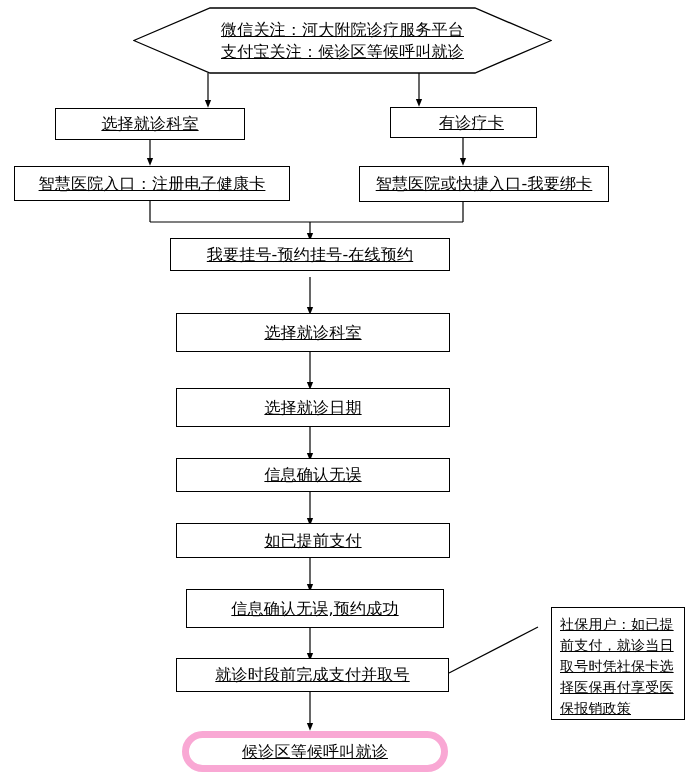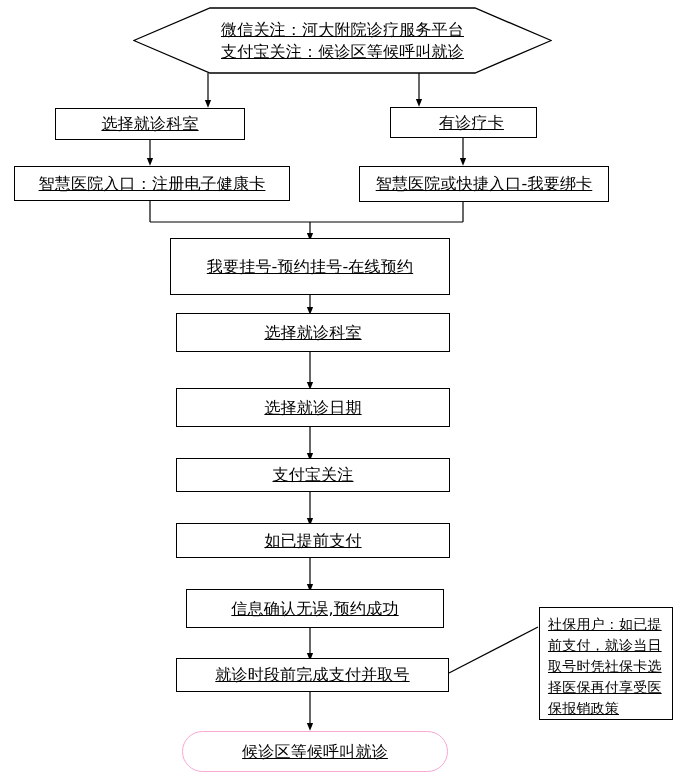--- a/index.html
+++ b/index.html
@@ -40,37 +40,38 @@
     border: 0;
     background: transparent;
   }
   .hex svg { position: absolute; left: 0; top: 0; }
   .hex .label {
     position: relative;
     z-index: 2;
   }
   
   .stadium {
-    border: 1px solid #f9a8d4;
+    border: 7px solid #f9a8d4;
     border-radius: 999px;
   }
   
   .conn {
     position: absolute;
     left: 0;
     top: 0;
     width: 689px;
     height: 784px;
     pointer-events: none;
   }
   .fs16 { font-size: 16px; }
   .note {
     align-items: flex-start;
     justify-content: center;
     padding: 6px 7px 6px 8px;
+    margin-left: 12px;
   }
   .note .label {
     text-align: left;
     line-height: 1.5;
     font-size: 14px;
   }
 </style>
 </head>
 <body>
 
@@ -126,34 +127,34 @@
   </div>
 
   <div class="node rect" style="left:390px; top:107px; width:147px; height:31px;padding-left:16px;">
     <span class="label fs16">有诊疗卡</span>
   </div>
 
   <div class="node rect" style="left:336px; top:166px; width:250px; height:36px;margin-left:23px;">
     <span class="label fs16">智慧医院或快捷入口-我要绑卡</span>
   </div>
 
-  <div class="node rect" style="left:170px; top:238px; width:280px; height:57px;">
+  <div class="node rect" style="left:170px; top:238px; width:280px; height:33px;">
     <span class="label fs16">我要挂号-预约挂号-在线预约</span>
   </div>
 
   <div class="node rect" style="left:176px; top:313px; width:274px; height:39px;">
     <span class="label fs16">选择就诊科室</span>
   </div>
 
   <div class="node rect" style="left:176px; top:388px; width:274px; height:39px;">
     <span class="label fs16">选择就诊日期</span>
   </div>
 
   <div class="node rect" style="left:176px; top:458px; width:274px; height:34px;">
-    <span class="label fs16">支付宝关注</span>
+    <span class="label fs16">信息确认无误</span>
   </div>
 
   <div class="node rect" style="left:176px; top:523px; width:274px; height:35px;">
     <span class="label fs16">如已提前支付</span>
   </div>
 
   <div class="node rect" style="left:186px; top:589px; width:258px; height:39px;">
     <span class="label fs16">信息确认无误,预约成功</span>
   </div>
 

